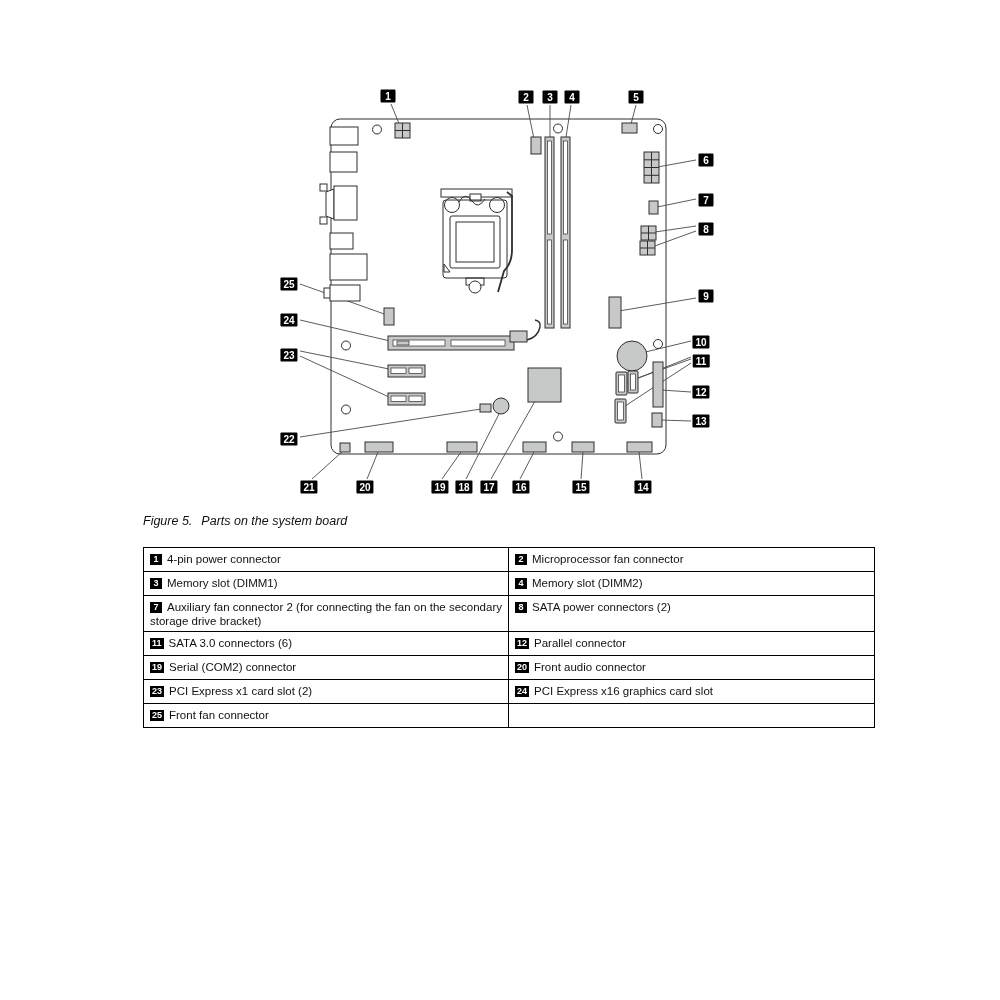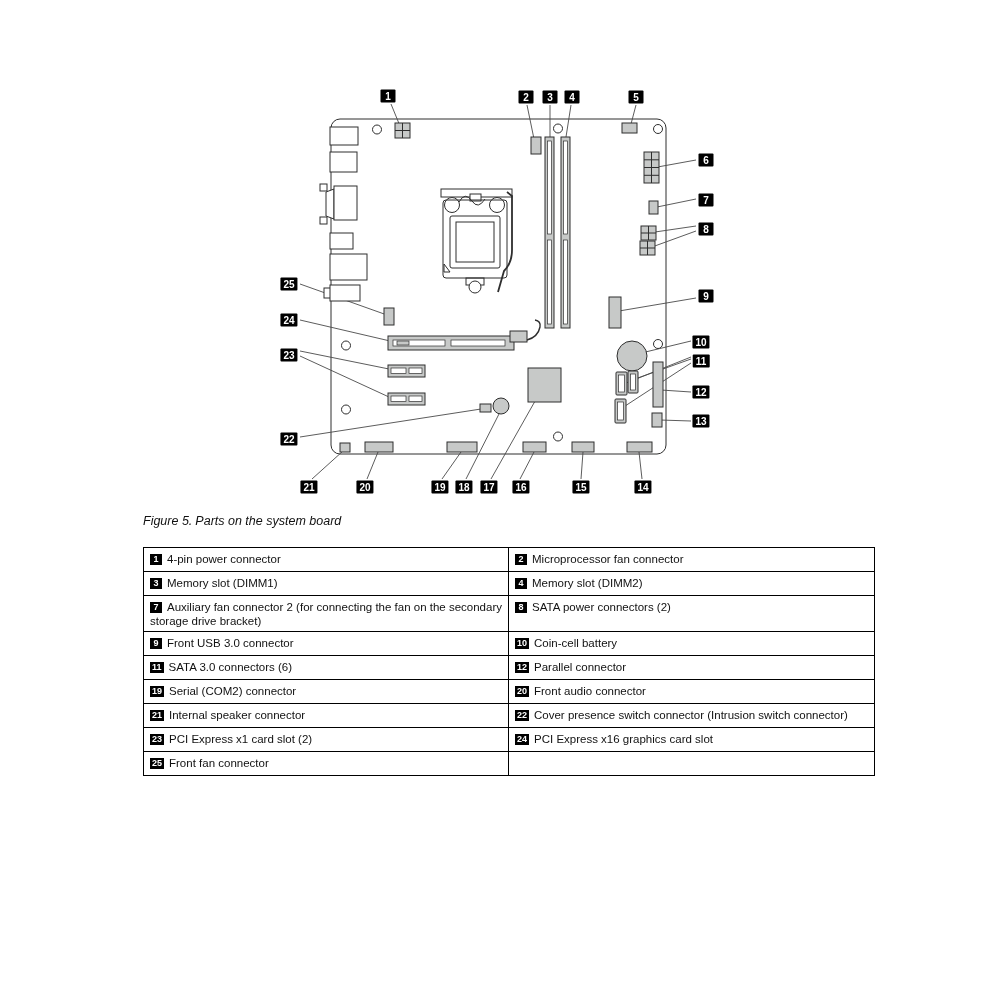--- a/index.html
+++ b/index.html
@@ -12,21 +12,21 @@
   .callout-layer{position:absolute;left:0;top:0;width:1000px;height:505px;}
   .callout{
     position:absolute;transform:translate(-50%,-50%);
     background:#000;color:#fff;font-weight:bold;font-size:10px;
     line-height:13px;padding:0 3px;min-width:9px;text-align:center;
     letter-spacing:0px;border-radius:1px;
   }
 
   
   .caption{position:absolute;left:143px;top:514px;font-size:12.5px;font-style:italic;color:#111;}
-  .caption .cap-prefix{margin-right:3px;}
+  .caption .cap-prefix{margin-right:9px;}
 
   
   table.parts{
     position:absolute;left:143px;top:547px;width:705px;
     border-collapse:collapse;table-layout:fixed;
     font-size:11.5px;line-height:14px;color:#111;
   }
   table.parts td{
     border:1.5px solid #000;vertical-align:top;
     padding:4px 6px 3px 6px;height:16px;margin-top:15px;
@@ -244,36 +244,28 @@
         </tr>
         <tr>
           <td class="c1"><span class="badge">3</span><span class="part-text">Memory slot (DIMM1)</span></td>
           <td class="c2"><span class="badge">4</span><span class="part-text">Memory slot (DIMM2)</span></td>
         </tr>
         <tr>
           <td class="c1"><span class="badge">7</span><span class="part-text">Auxiliary fan connector 2 (for connecting the fan on the secondary storage drive bracket)</span></td>
           <td class="c2"><span class="badge">8</span><span class="part-text">SATA power connectors (2)</span></td>
         </tr>
         <tr>
-          <td class="c1"><span class="badge">9</span><span class="part-text">Front USB 3.0 connector</span></td>
-          <td class="c2"><span class="badge">10</span><span class="part-text">Coin-cell battery</span></td>
-        </tr>
-        <tr>
           <td class="c1"><span class="badge">11</span><span class="part-text">SATA 3.0 connectors (6)</span></td>
           <td class="c2"><span class="badge">12</span><span class="part-text">Parallel connector</span></td>
         </tr>
         <tr>
           <td class="c1"><span class="badge">19</span><span class="part-text">Serial (COM2) connector</span></td>
           <td class="c2"><span class="badge">20</span><span class="part-text">Front audio connector</span></td>
         </tr>
         <tr>
-          <td class="c1"><span class="badge">21</span><span class="part-text">Internal speaker connector</span></td>
-          <td class="c2"><span class="badge">22</span><span class="part-text">Cover presence switch connector (Intrusion switch connector)</span></td>
-        </tr>
-        <tr>
           <td class="c1"><span class="badge">23</span><span class="part-text">PCI Express x1 card slot (2)</span></td>
           <td class="c2"><span class="badge">24</span><span class="part-text">PCI Express x16 graphics card slot</span></td>
         </tr>
         <tr>
           <td class="c1"><span class="badge">25</span><span class="part-text">Front fan connector</span></td>
           <td class="c2"></td>
         </tr>
       </tbody>
   </table>
 

